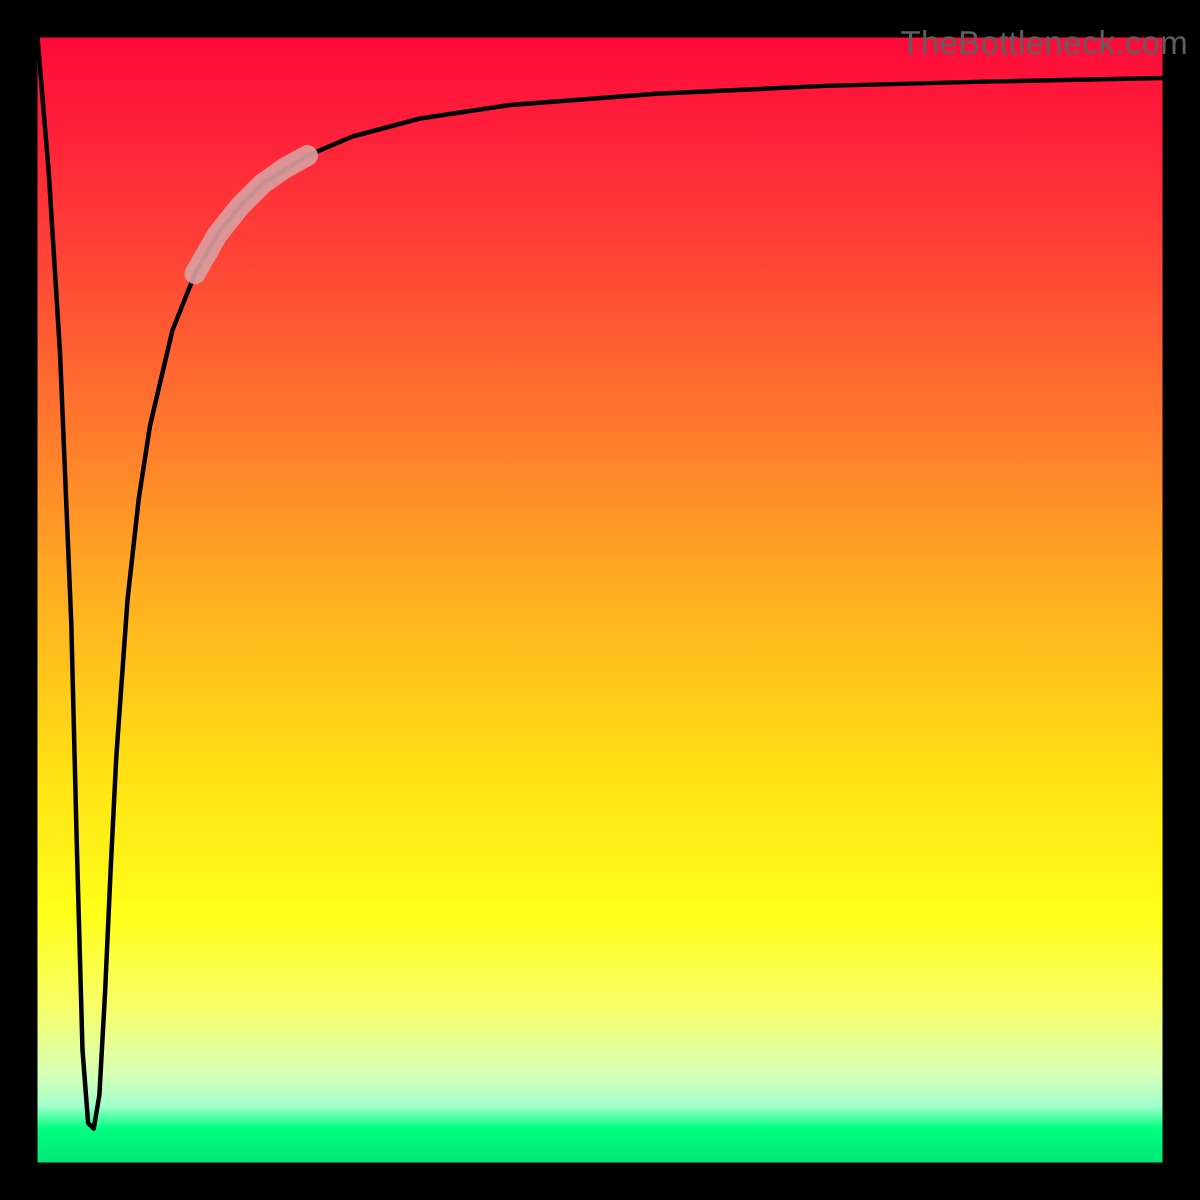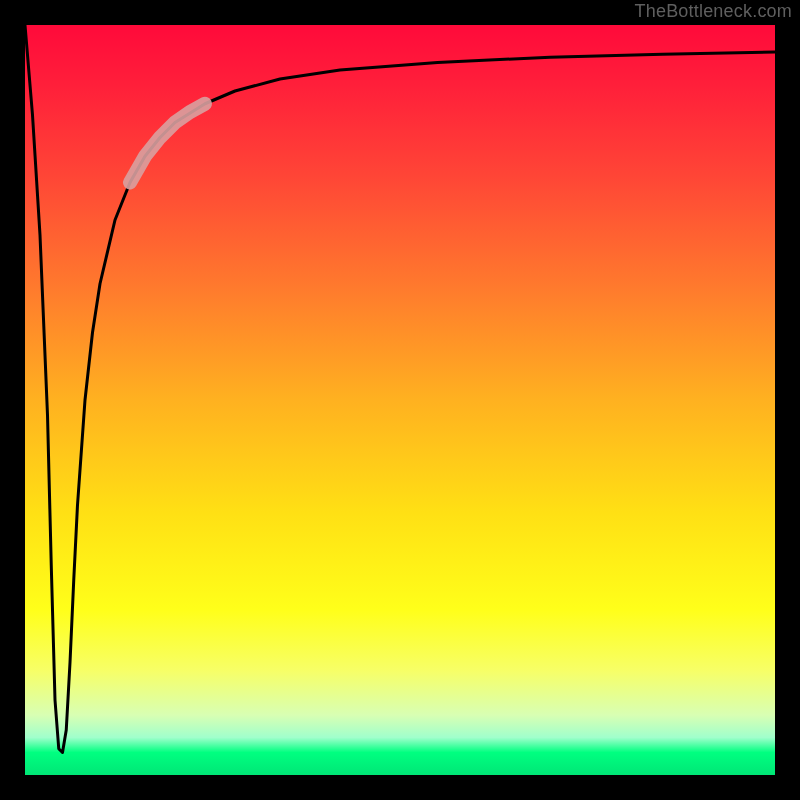--- a/index.html
+++ b/index.html
@@ -43,24 +43,24 @@
   .curve-svg {
     position: absolute;
     left: 0;
     top: 0;
     width: 750px;
     height: 750px;
     overflow: visible;
   }
   .attribution {
     position: absolute;
-    top: 1px;
+    top: 16px;
     right: 8px;
     color: #5f5f5f;
-    font-size: 18px;
+    font-size: 22px;
     font-weight: 500;
     letter-spacing: 0.2px;
     user-select: none;
   }
 </style>
 </head>
 <body>
 
 <div class="stage">
 

